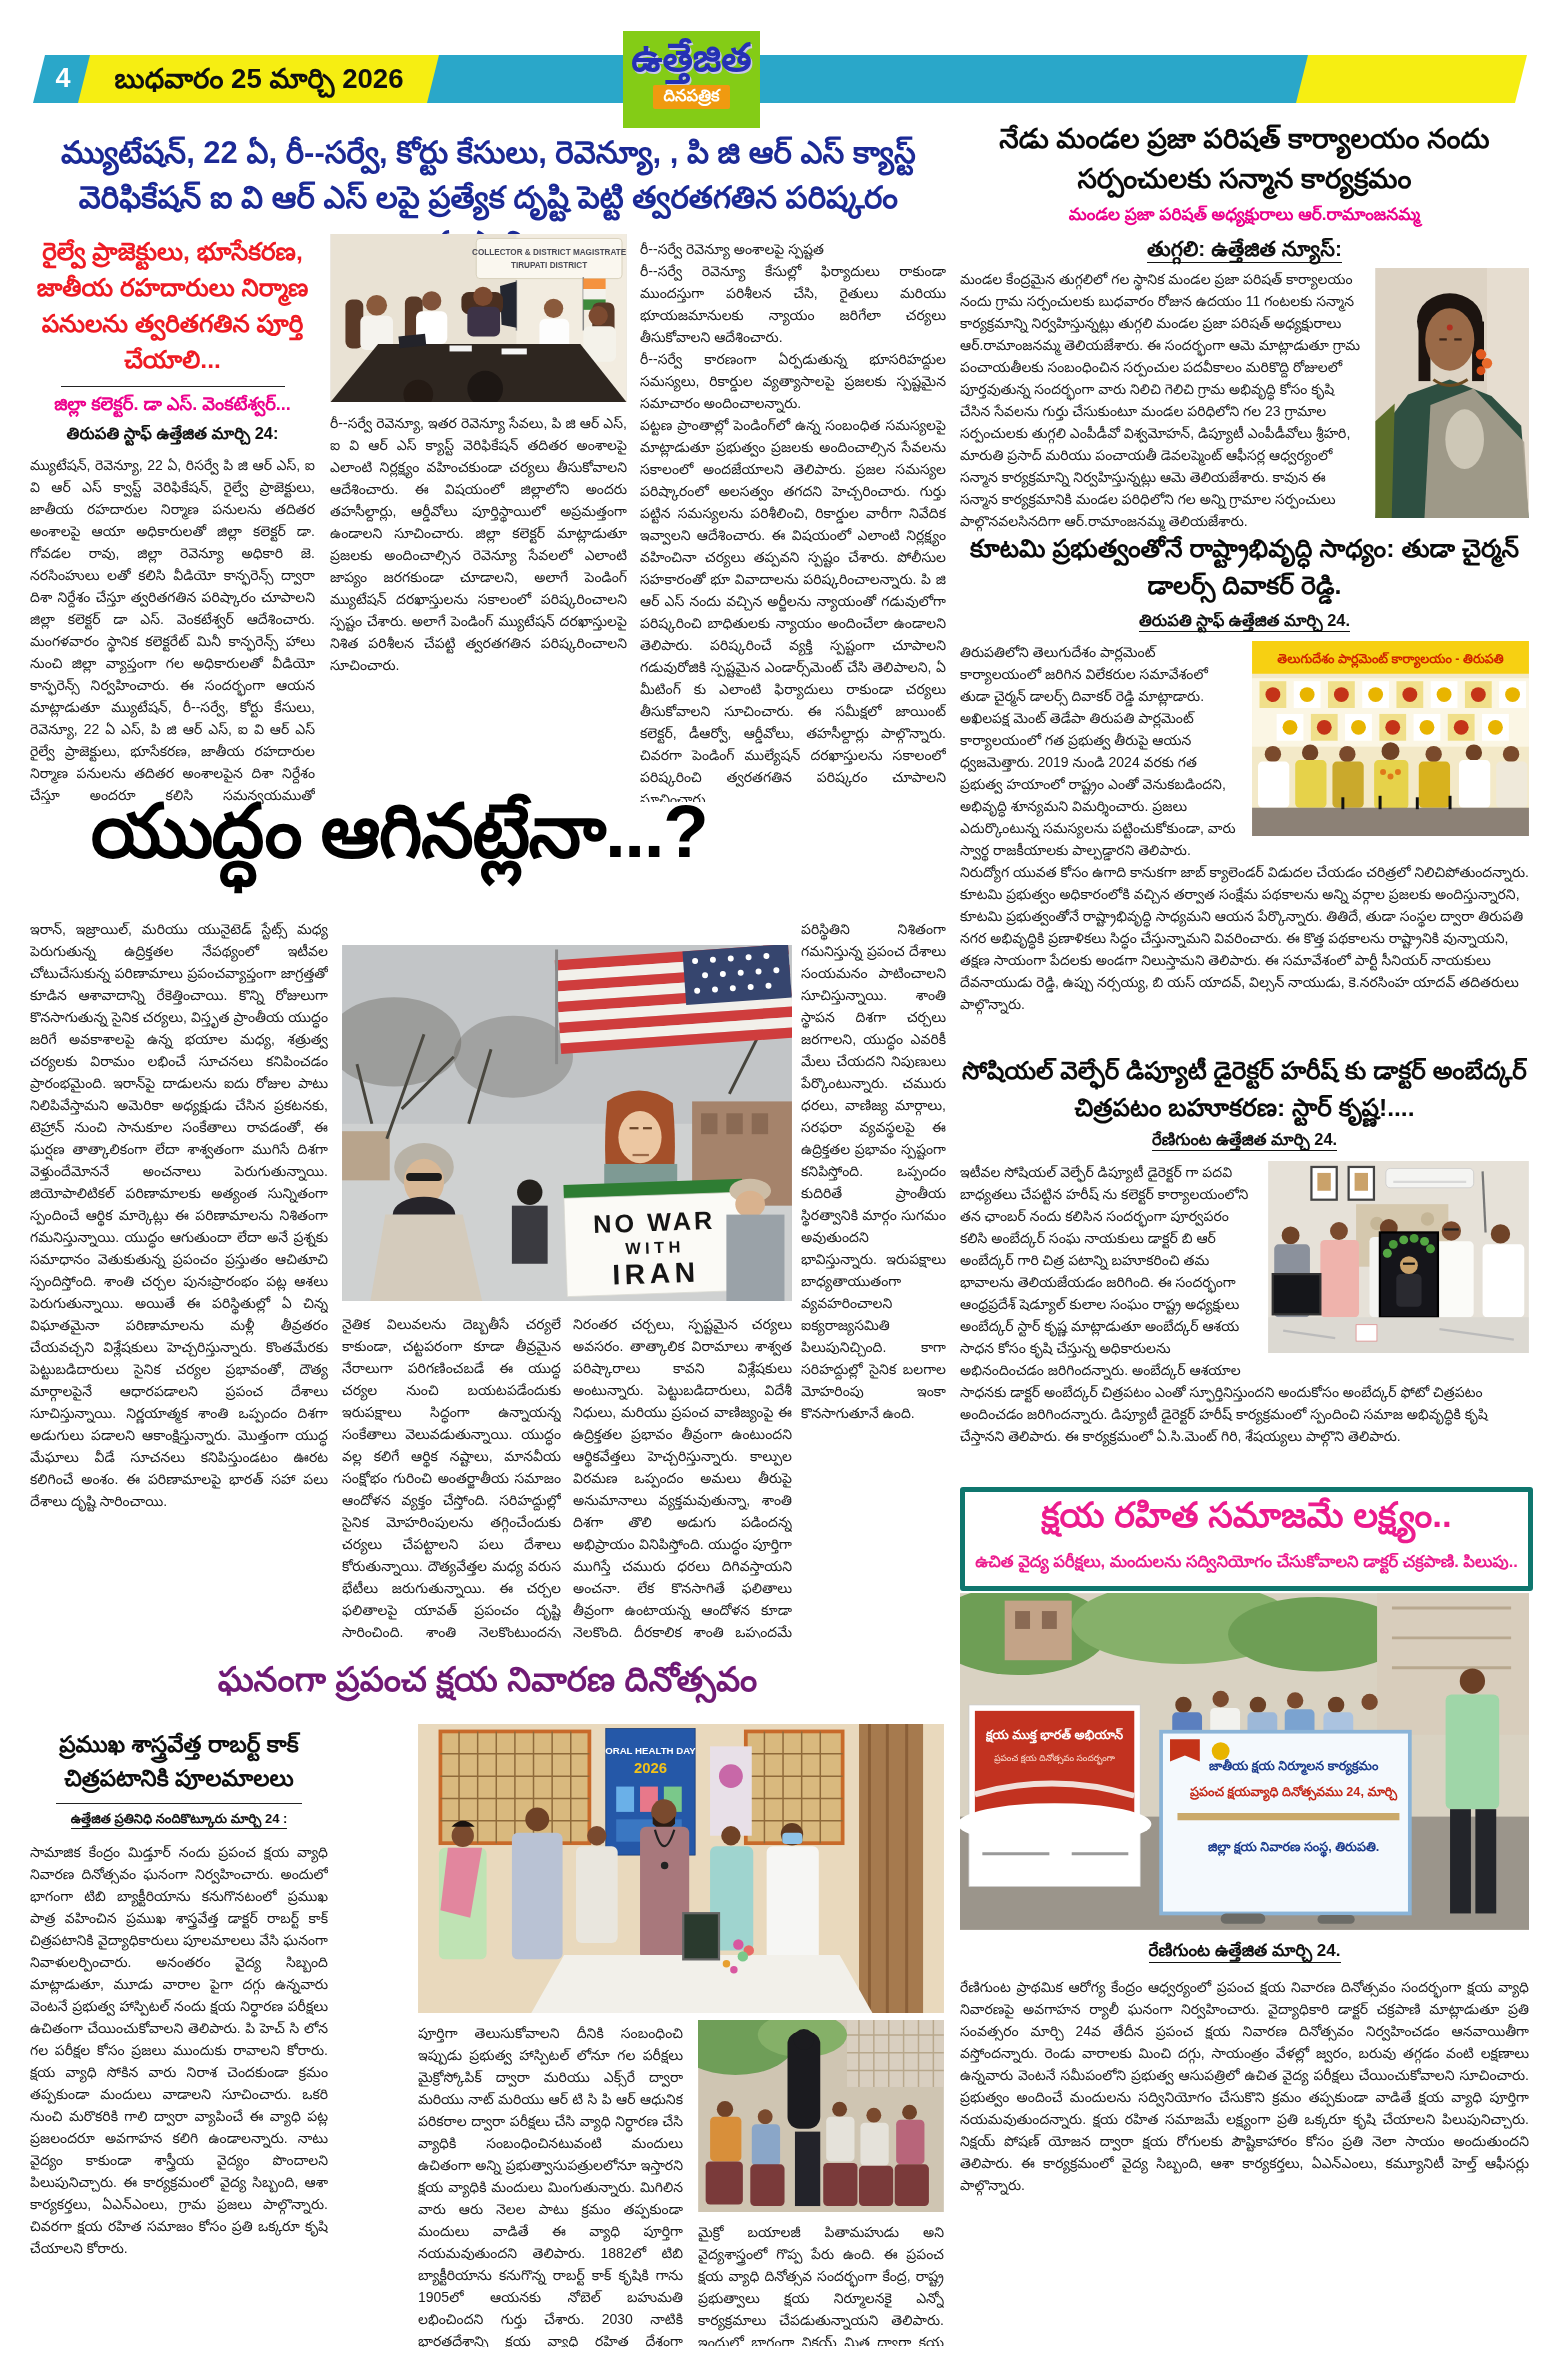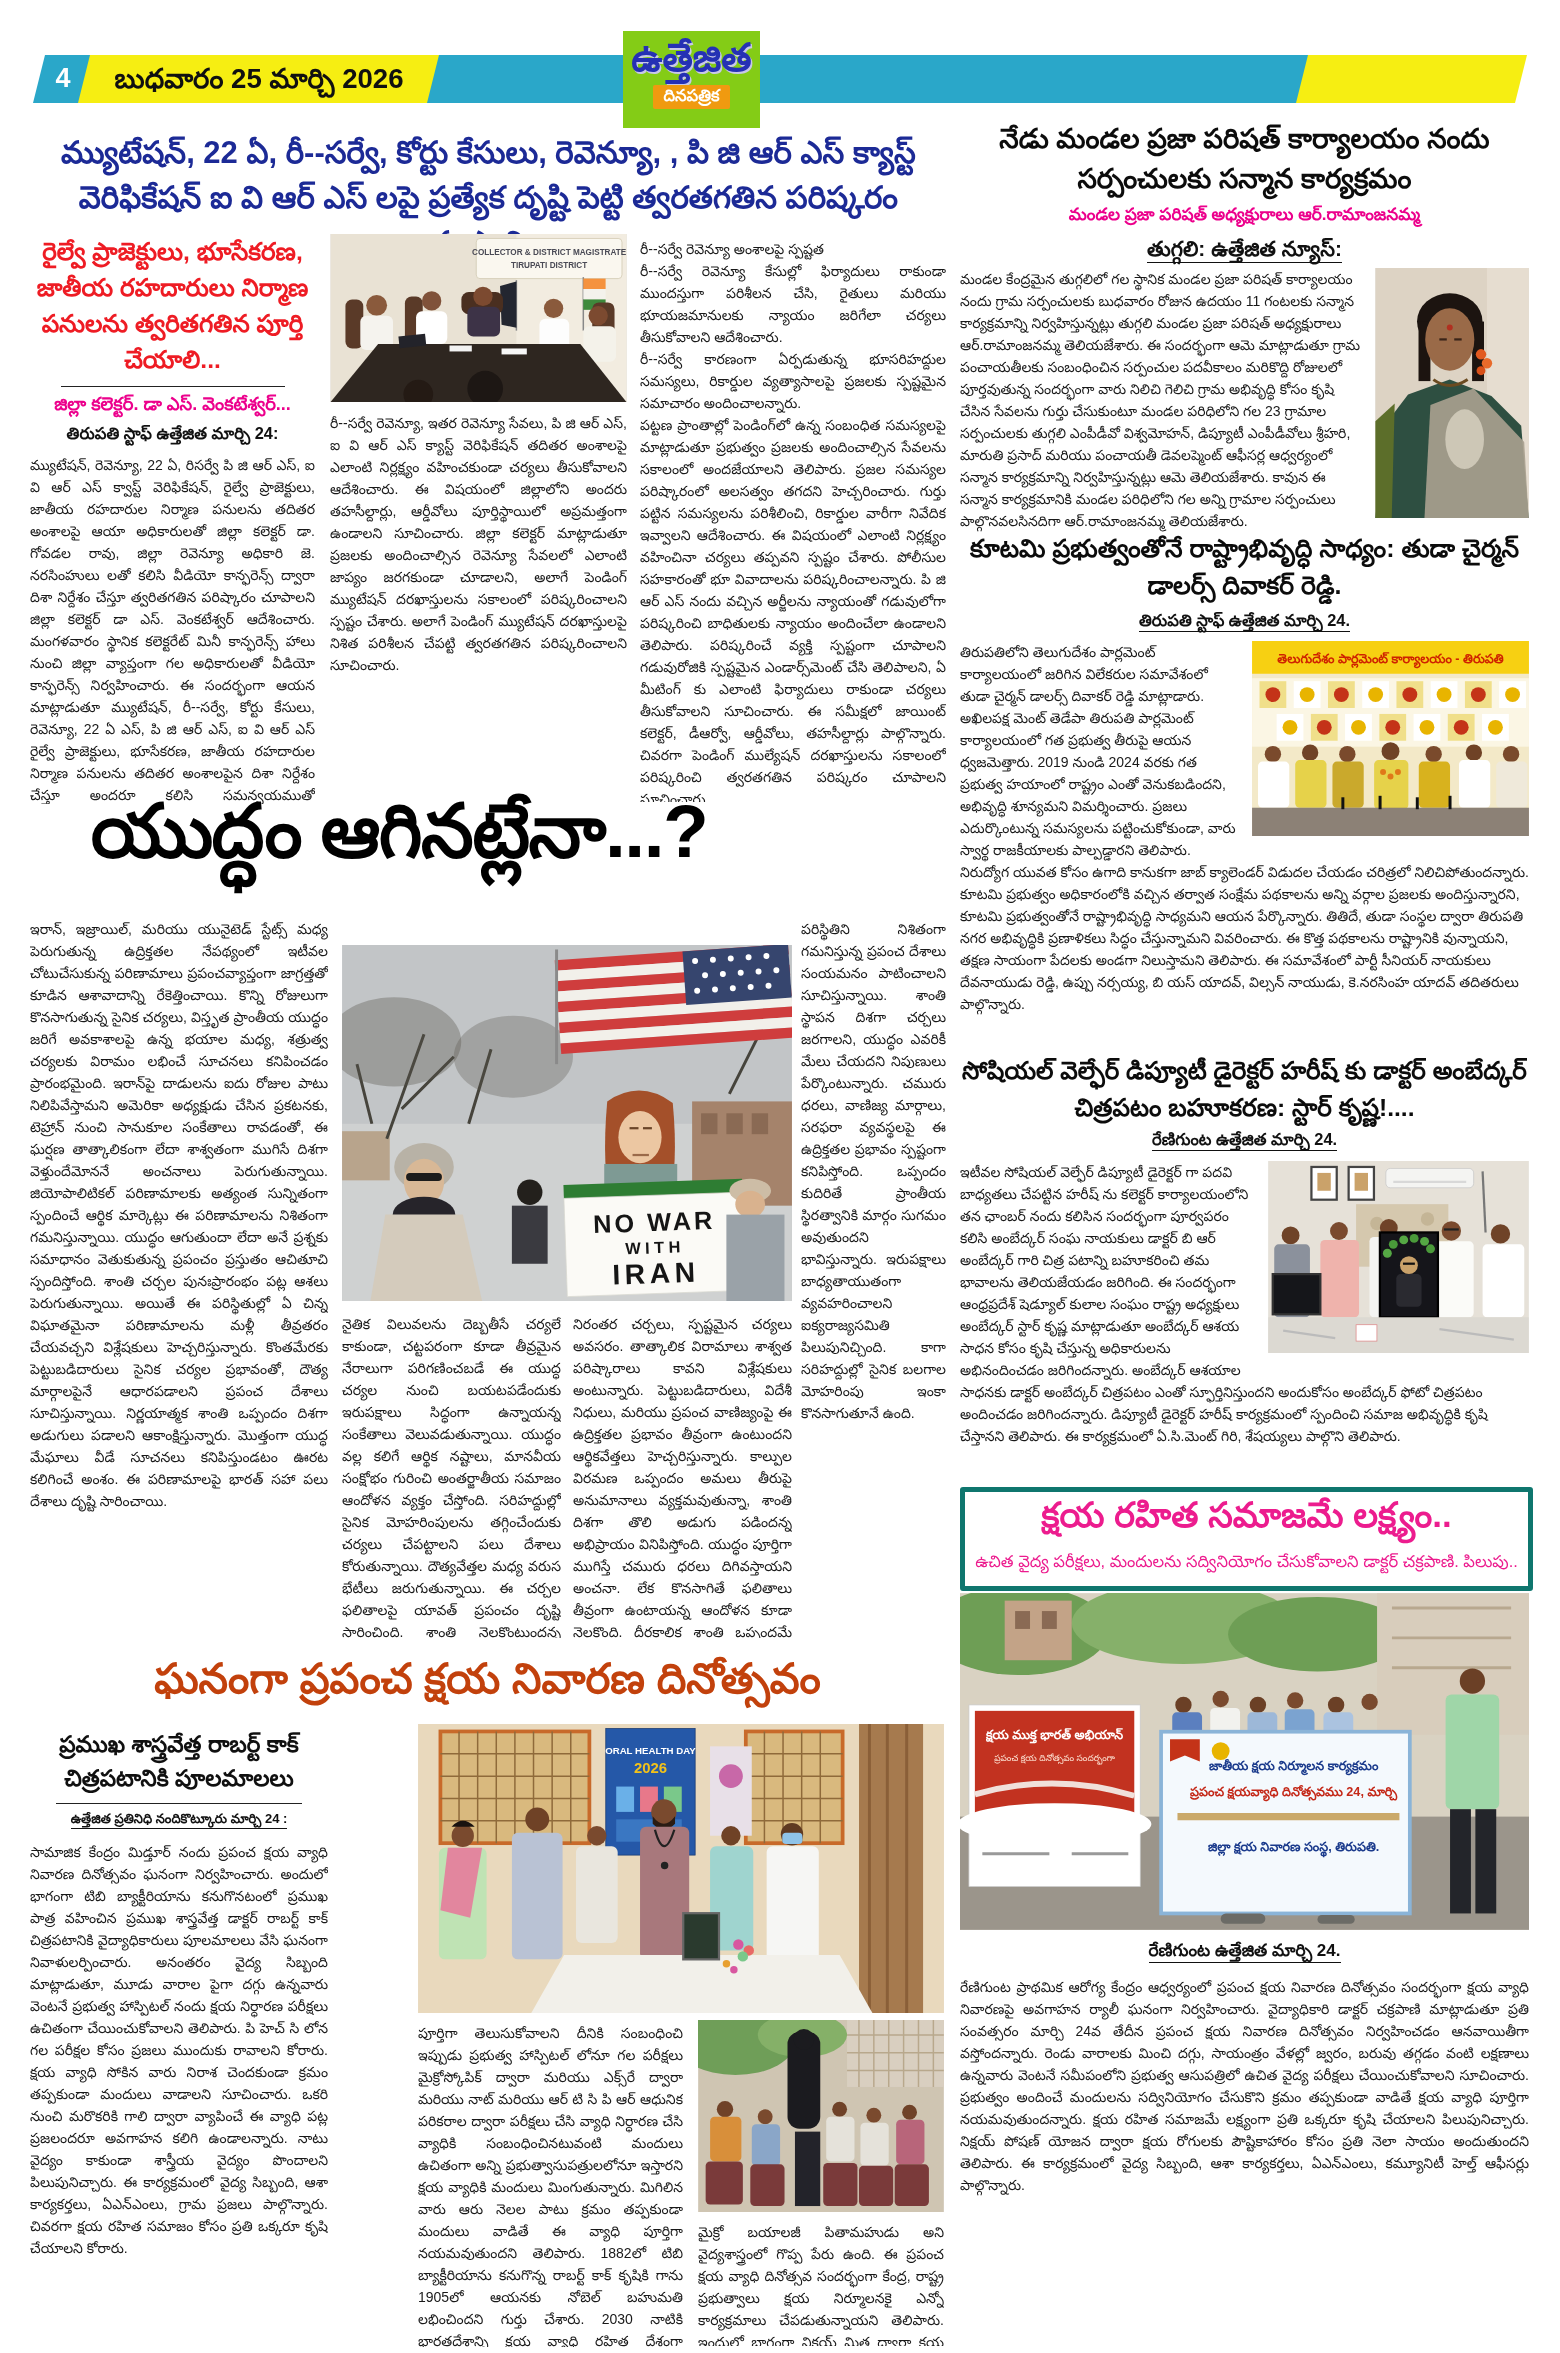--- a/index.html
+++ b/index.html
@@ -240,21 +240,21 @@
         <line x1="20" y1="228" x2="90" y2="238" stroke="#bbb" stroke-width="3"></line>
           <line x1="230" y1="226" x2="330" y2="240" stroke="#bbb" stroke-width="3"></line>
         <rect x="6" y="152" width="64" height="54" fill="#15161a" stroke="#333" stroke-width="3"></rect>
         <rect x="118" y="220" width="28" height="22" fill="#fff" stroke="#d88"></rect>
       </svg>
       <span class="just body19">ఇటీవల సోషియల్ వెల్ఫేర్ డిప్యూటీ డైరెక్టర్ గా పదవి బాధ్యతలు చేపట్టిన హరీష్ ను కలెక్టర్ కార్యాలయంలోని తన ఛాంబర్ నందు కలిసిన సందర్భంగా పూర్వపరం కలిసి అంబేద్కర్ సంఘ నాయకులు డాక్టర్ బి ఆర్ అంబేద్కర్ గారి చిత్ర పటాన్ని బహూకరించి తమ భావాలను తెలియజేయడం జరిగింది. ఈ సందర్భంగా ఆంధ్రప్రదేశ్ షెడ్యూల్ కులాల సంఘం రాష్ట్ర అధ్యక్షులు అంబేద్కర్ స్టార్ కృష్ణ మాట్లాడుతూ అంబేద్కర్ ఆశయ సాధన కోసం కృషి చేస్తున్న అధికారులను అభినందించడం జరిగిందన్నారు. అంబేద్కర్ ఆశయాల సాధనకు డాక్టర్ అంబేద్కర్ చిత్రపటం ఎంతో స్ఫూర్తినిస్తుందని అందుకోసం అంబేద్కర్ ఫోటో చిత్రపటం అందించడం జరిగిందన్నారు. డిప్యూటీ డైరెక్టర్ హరీష్ కార్యక్రమంలో స్పందించి సమాజ అభివృద్ధికి కృషి చేస్తానని తెలిపారు. ఈ కార్యక్రమంలో ఏ.సి.మెంట్ గిరి, శేషయ్యలు పాల్గొని తెలిపారు.</span>
     </div>
 
     <div class="abs greenbox ctr" style="left:0;top:1368px;width:563px;height:94px;">
       <div style="font-size:35px;font-weight:bold;color:#ec1c8e;margin-top:3px;">క్షయ రహిత సమాజమే లక్ష్యం..</div>
-      <div style="font-size:16.4px;font-weight:normal;color:#ec1c8e;margin-top:7.5px;">ఉచిత వైద్య పరీక్షలు, మందులను సద్వినియోగం చేసుకోవాలని డాక్టర్ చక్రపాణి. పిలుపు..</div>
+      <div style="font-size:16.4px;font-weight:bold;color:#ec1c8e;margin-top:7.5px;">ఉచిత వైద్య పరీక్షలు, మందులను సద్వినియోగం చేసుకోవాలని డాక్టర్ చక్రపాణి. పిలుపు..</div>
     </div>
     <svg class="abs ph" style="left:0;top:1474px;" width="569" height="337" viewBox="0 0 764 452">
       <rect width="764" height="452" fill="#d9d2c2"></rect>
       <ellipse cx="80" cy="50" rx="120" ry="60" fill="#6e9e55"></ellipse>
         <ellipse cx="300" cy="40" rx="150" ry="55" fill="#86b06a"></ellipse>
         <ellipse cx="480" cy="55" rx="120" ry="50" fill="#6e9e55"></ellipse>
       <rect x="60" y="10" width="90" height="80" fill="#c3a387"></rect>
         <rect x="74" y="24" width="20" height="24" fill="#8a6a54"></rect>
         <rect x="110" y="24" width="20" height="24" fill="#8a6a54"></rect>
       <rect x="560" y="0" width="204" height="190" fill="#d8cdbc"></rect>
@@ -366,21 +366,21 @@
       <ellipse cx="548" cy="330" rx="28" ry="16" fill="#cdbda6"></ellipse>
       <ellipse cx="548" cy="348" rx="20" ry="18" fill="#d9b28e"></ellipse>
       <rect x="516" y="362" width="78" height="116" fill="#9aa2a8"></rect>
     </svg>
     <div class="abs just body19" style="left:771px;top:143px;width:145px;height:719px;">పరిస్థితిని నిశితంగా గమనిస్తున్న ప్రపంచ దేశాలు సంయమనం పాటించాలని సూచిస్తున్నాయి. శాంతి స్థాపన దిశగా చర్చలు జరగాలని, యుద్ధం ఎవరికీ మేలు చేయదని నిపుణులు పేర్కొంటున్నారు. చమురు ధరలు, వాణిజ్య మార్గాలు, సరఫరా వ్యవస్థలపై ఈ ఉద్రిక్తతల ప్రభావం స్పష్టంగా కనిపిస్తోంది. ఒప్పందం కుదిరితే ప్రాంతీయ స్థిరత్వానికి మార్గం సుగమం అవుతుందని భావిస్తున్నారు. ఇరుపక్షాలు బాధ్యతాయుతంగా వ్యవహరించాలని ఐక్యరాజ్యసమితి పిలుపునిచ్చింది. కాగా సరిహద్దుల్లో సైనిక బలగాల మోహరింపు ఇంకా కొనసాగుతూనే ఉంది.</div>
     <div class="abs just body19" style="left:312px;top:538px;width:219px;height:325px;">నైతిక విలువలను దెబ్బతీసే చర్యలే కాకుండా, చట్టపరంగా కూడా తీవ్రమైన నేరాలుగా పరిగణించబడే ఈ యుద్ధ చర్యల నుంచి బయటపడేందుకు ఇరుపక్షాలు సిద్ధంగా ఉన్నాయన్న సంకేతాలు వెలువడుతున్నాయి. యుద్ధం వల్ల కలిగే ఆర్థిక నష్టాలు, మానవీయ సంక్షోభం గురించి అంతర్జాతీయ సమాజం ఆందోళన వ్యక్తం చేస్తోంది. సరిహద్దుల్లో సైనిక మోహరింపులను తగ్గించేందుకు చర్యలు చేపట్టాలని పలు దేశాలు కోరుతున్నాయి. దౌత్యవేత్తల మధ్య వరుస భేటీలు జరుగుతున్నాయి. ఈ చర్చల ఫలితాలపై యావత్ ప్రపంచం దృష్టి సారించింది. శాంతి నెలకొంటుందన్న ఆశాభావం సర్వత్రా వ్యక్తమవుతోంది.</div>
     <div class="abs just body19" style="left:543px;top:538px;width:219px;height:325px;">నిరంతర చర్చలు, స్పష్టమైన చర్యలు అవసరం. తాత్కాలిక విరామాలు శాశ్వత పరిష్కారాలు కావని విశ్లేషకులు అంటున్నారు. పెట్టుబడిదారులు, విదేశీ నిధులు, మరియు ప్రపంచ వాణిజ్యంపై ఈ ఉద్రిక్తతల ప్రభావం తీవ్రంగా ఉంటుందని ఆర్థికవేత్తలు హెచ్చరిస్తున్నారు. కాల్పుల విరమణ ఒప్పందం అమలు తీరుపై అనుమానాలు వ్యక్తమవుతున్నా, శాంతి దిశగా తొలి అడుగు పడిందన్న అభిప్రాయం వినిపిస్తోంది. యుద్ధం పూర్తిగా ముగిస్తే చమురు ధరలు దిగివస్తాయని అంచనా. లేక కొనసాగితే ఫలితాలు తీవ్రంగా ఉంటాయన్న ఆందోళన కూడా నెలకొంది. దీర్ఘకాలిక శాంతి ఒప్పందమే అనిశ్చితిని తొలగిస్తుందని తెలుపుతున్నారు.</div>
   </div>
 
   <div class="abs" style="left:30px;top:1649px;width:915px;height:699px;">
-    <div class="abs ctr" style="left:0;top:0;width:915px;font-size:42px;line-height:60px;font-weight:bold;color:#c2410c;">ఘనంగా ప్రపంచ క్షయ నివారణ దినోత్సవం</div>
+    <div class="abs ctr" style="left:0;top:0;width:915px;font-size:34px;line-height:60px;font-weight:bold;color:#701a75;">ఘనంగా ప్రపంచ క్షయ నివారణ దినోత్సవం</div>
     <div class="abs" style="left:0;top:78px;width:298px;height:620px;">
       <div class="ctr" style="font-size:23px;line-height:34px;font-weight:bold;color:#101010;">ప్రముఖ శాస్త్రవేత్త రాబర్ట్ కాక్ చిత్రపటానికి పూలమాలలు</div>
       <hr class="rule" style="width:246px;">
       <div class="ctr">
         <span class="dl" style="font-size:13px;"><u>ఉత్తేజిత ప్రతినిధి నందికొట్కూరు మార్చి 24 :</u></span>
       </div>
       <div class="just body19" style="margin-top:12px;height:477px;">సామాజిక కేంద్రం మిడ్తూర్ నందు ప్రపంచ క్షయ వ్యాధి నివారణ దినోత్సవం ఘనంగా నిర్వహించారు. అందులో భాగంగా టిబి బ్యాక్టీరియాను కనుగొనటంలో ప్రముఖ పాత్ర వహించిన ప్రముఖ శాస్త్రవేత్త డాక్టర్ రాబర్ట్ కాక్ చిత్రపటానికి వైద్యాధికారులు పూలమాలలు వేసి ఘనంగా నివాళులర్పించారు. అనంతరం వైద్య సిబ్బంది మాట్లాడుతూ, మూడు వారాల పైగా దగ్గు ఉన్నవారు వెంటనే ప్రభుత్వ హాస్పిటల్ నందు క్షయ నిర్ధారణ పరీక్షలు ఉచితంగా చేయించుకోవాలని తెలిపారు. పి హెచ్ సి లోన గల పరీక్షల కోసం ప్రజలు ముందుకు రావాలని కోరారు. క్షయ వ్యాధి సోకిన వారు నిరాశ చెందకుండా క్రమం తప్పకుండా మందులు వాడాలని సూచించారు. ఒకరి నుంచి మరొకరికి గాలి ద్వారా వ్యాపించే ఈ వ్యాధి పట్ల ప్రజలందరూ అవగాహన కలిగి ఉండాలన్నారు. నాటు వైద్యం కాకుండా శాస్త్రీయ వైద్యం పొందాలని పిలుపునిచ్చారు. ఈ కార్యక్రమంలో వైద్య సిబ్బంది, ఆశా కార్యకర్తలు, ఏఎన్ఎంలు, గ్రామ ప్రజలు పాల్గొన్నారు. చివరగా క్షయ రహిత సమాజం కోసం ప్రతి ఒక్కరూ కృషి చేయాలని కోరారు.</div>
     </div>
     <svg class="abs ph" style="left:388px;top:75px;" width="526" height="289" viewBox="0 0 706 388">
       <rect width="706" height="388" fill="#e9d9bd"></rect>

